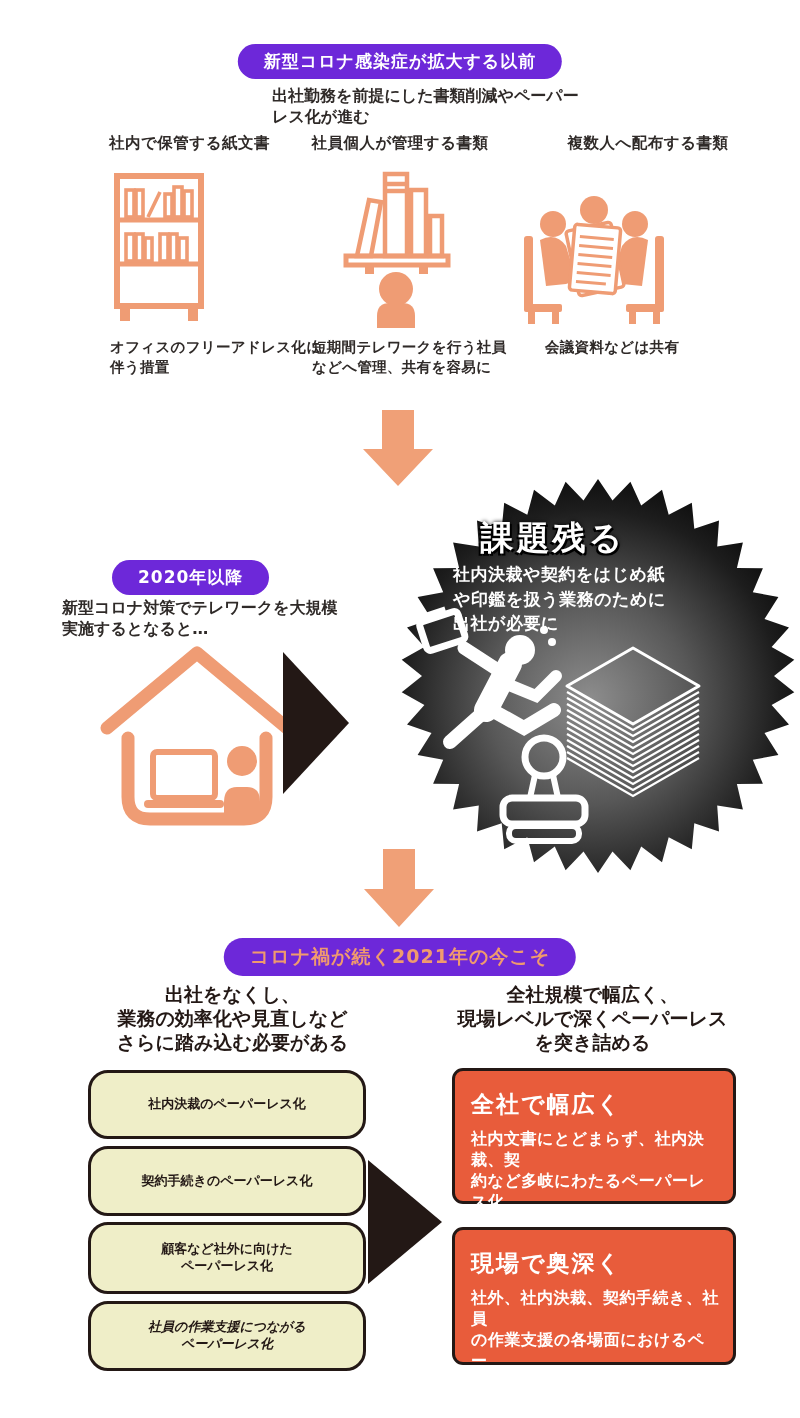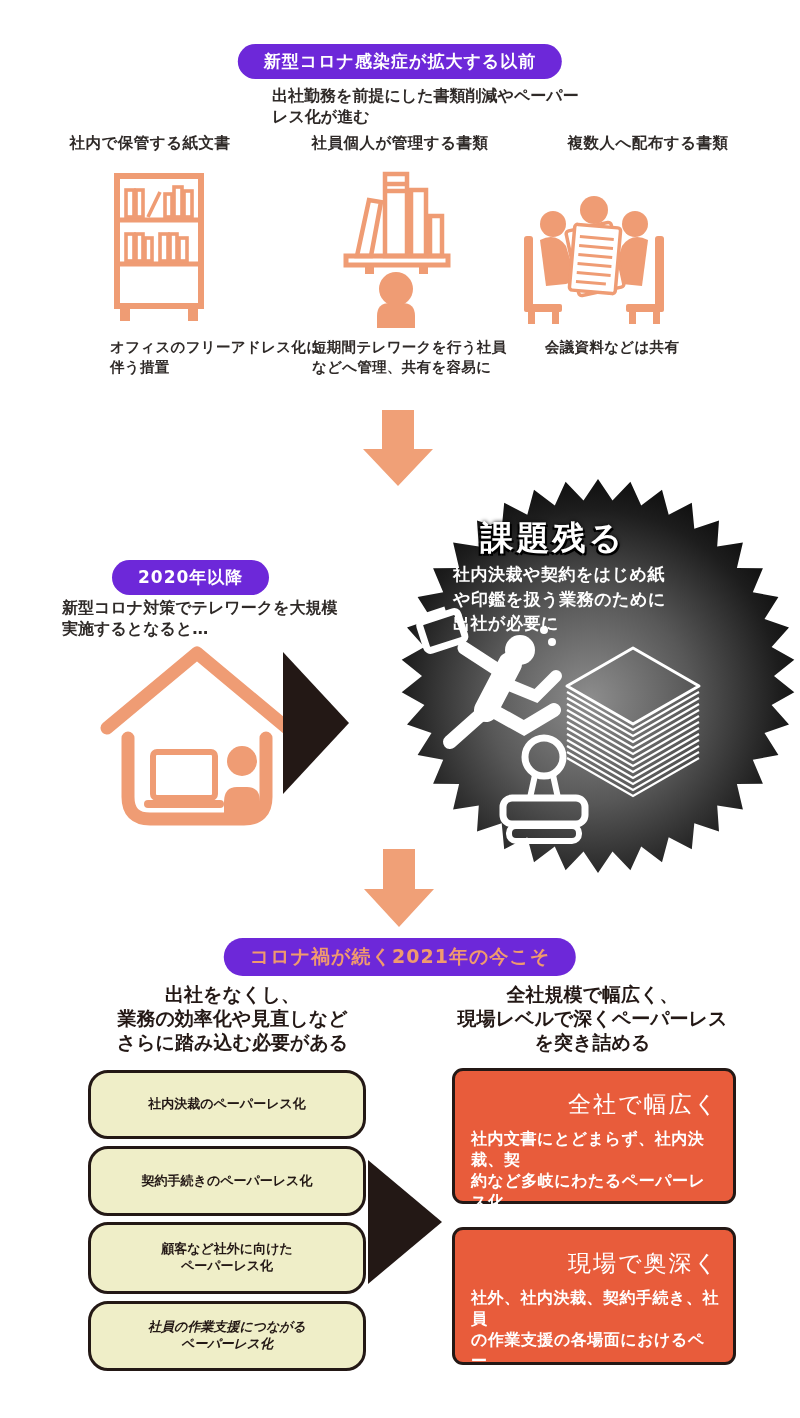--- a/index.html
+++ b/index.html
@@ -11,37 +11,37 @@
   .badge{position:absolute;background:#6d28d9;color:#ffffff;font-weight:bold;
          border-radius:20px;padding:6px 26px;font-size:17px;letter-spacing:1px;white-space:nowrap;}
   .collabel{position:absolute;font-size:15.5px;font-weight:bold;text-align:center;letter-spacing:.5px;}
   .caption{position:absolute;font-size:14.5px;font-weight:bold;line-height:1.4;letter-spacing:.3px;}
   .hdr{position:absolute;font-size:19px;font-weight:bold;text-align:center;line-height:1.25;color:#231815;}
   .beigebox{position:absolute;left:88px;width:272px;background:#efeec8;border:3px solid #231815;
             border-radius:20px;display:flex;align-items:center;justify-content:center;text-align:center;
             font-size:13px;font-weight:bold;line-height:1.3;color:#231815;}
   .orangebox{position:absolute;left:452px;width:284px;background:#e85c3b;border:3px solid #231815;
              border-radius:11px;color:#ffffff;box-sizing:border-box;padding:18px 14px 0 16px;}
-  .orangebox .obt{font-size:23px;font-weight:normal;text-align:right;letter-spacing:2px;margin-bottom:8px;}
+  .orangebox .obt{font-size:23px;font-weight:bold;text-align:left;letter-spacing:2px;margin-bottom:8px;}
   .orangebox .obb{font-size:16px;font-weight:bold;line-height:1.32;letter-spacing:.5px;}
   .tri-right{position:absolute;width:0;height:0;}
   .burst-text{position:absolute;color:#fff;font-weight:bold;}
   svg{display:block;}
 </style>
 </head>
 <body>
 
 <div class="canvas">
 
   <div class="badge" style="top:44px;left:50%;transform:translateX(-50%);">新型コロナ感染症が拡大する以前</div>
 
   <div class="abs pre bold" style="top:86px;left:272px;width:350px;font-size:16px;line-height:1.3;">出社勤務を前提にした書類削減やペーパー
 レス化が進む</div>
 
-  <div class="collabel" style="top:133px;left:30px;width:240px;">社内で保管する紙文書</div>
+  <div class="collabel" style="top:133px;left:30px;width:240px;text-align:right;">社内で保管する紙文書</div>
   <div class="collabel" style="top:133px;left:280px;width:240px;">社員個人が管理する書類</div>
   <div class="collabel" style="top:133px;left:528px;width:240px;">複数人へ配布する書類</div>
 
   <div class="abs" style="top:173px;left:113px;">
     <svg width="94" height="150" viewBox="0 0 94 150" fill="none" stroke="#ef9c74">
       <rect x="4" y="3" width="84" height="130" stroke-width="6"></rect>
       <line x1="4" y1="47" x2="88" y2="47" stroke-width="5"></line>
       <line x1="4" y1="91" x2="88" y2="91" stroke-width="5"></line>
       <rect x="7" y="133" width="10" height="15" fill="#ef9c74" stroke="none"></rect>
       <rect x="75" y="133" width="10" height="15" fill="#ef9c74" stroke="none"></rect>

